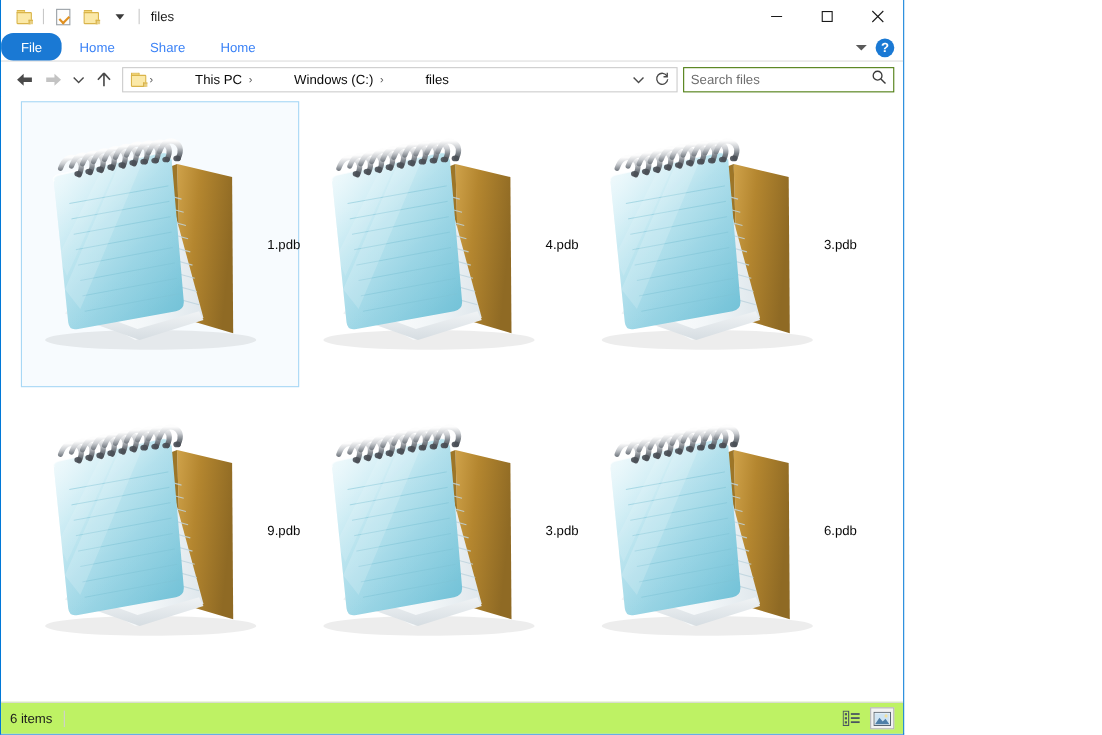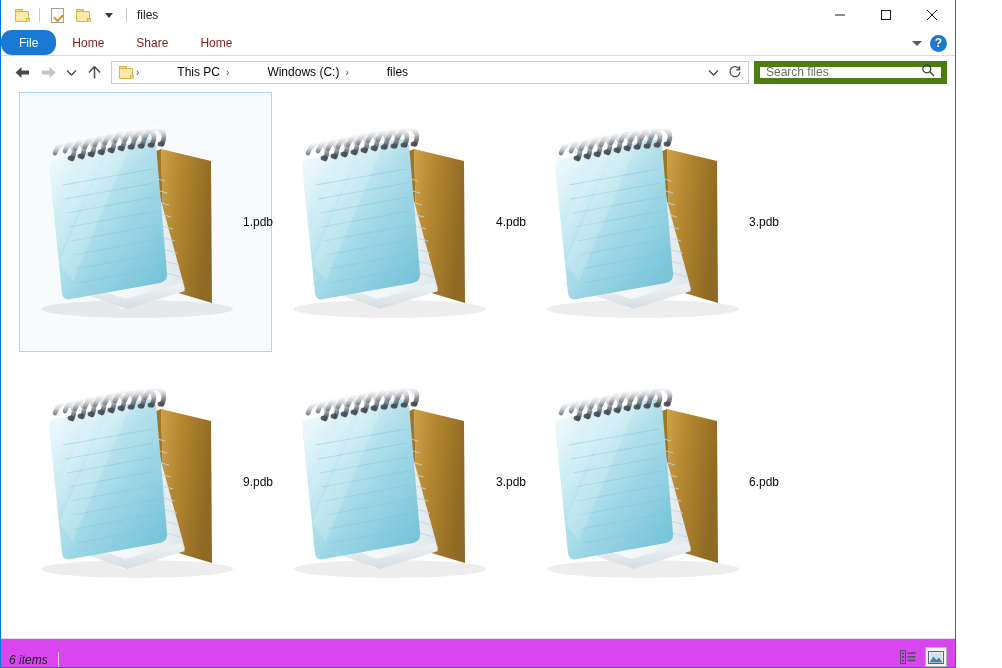--- a/index.html
+++ b/index.html
@@ -8,21 +8,21 @@
     width: 1002px;
     height: 668px;
     overflow: hidden;
     background: #ffffff;
     font-family: "Liberation Sans", sans-serif;
   }
 
   
   #explorer-window {
     position: relative;
-    width: 956px;
+    width: 822px;
     height: 668px;
     background: #ffffff;
     border: 1px solid #0078d7;
     border-top: none;
     display: flex;
     flex-direction: column;
   }
 
   
   #title-bar {
@@ -139,21 +139,21 @@
     align-items: stretch;
     border-bottom: 1px solid #dcdcdc;
     background: #ffffff;
     position: relative;
   }
   .ribbon-tab {
     padding: 0 16px;
     display: flex;
     align-items: center;
     font-size: 12px;
-    color: #7f1d1d;
+    color: #3b82f6;
     white-space: nowrap;
   }
   .ribbon-tab.file-tab {
     background: #1a79d4;
     color: #ffffff;
     padding: 0 18px;
     border-radius: 11px;
   }
   #ribbon-right {
     position: absolute;
@@ -245,21 +245,21 @@
     width: 22px;
     height: 21px;
     display: flex;
     align-items: center;
     justify-content: center;
   }
 
   #search-box {
     flex: 0 0 192px;
     height: 23px;
-    border: 6px solid #4d7c0f;
+    border: 1px solid #4d7c0f;
     background: #ffffff;
     display: flex;
     align-items: center;
     margin-left: 5px;
     padding: 0 6px;
   }
   #search-input {
     flex: 1 1 auto;
     border: none;
     outline: none;
@@ -322,26 +322,25 @@
     position: relative;
     z-index: 1;
     margin-top: -4px;
   }
 
   
   #status-bar {
     height: 29px;
     flex: 0 0 29px;
     border-top: 1px solid #dcdcdc;
-    background: #d946ef;
-    display: flex;
-    align-items: flex-end;
+    background: #bef264;
+    display: flex;
+    align-items: center;
     padding: 0 8px;
     position: relative;
-    font-style: italic;
   }
   #status-text {
     font-size: 12px;
     color: #1b1b1b;
     padding-right: 10px;
   }
   #status-sep {
     width: 1px;
     height: 15px;
     background: #d0d0d0;

